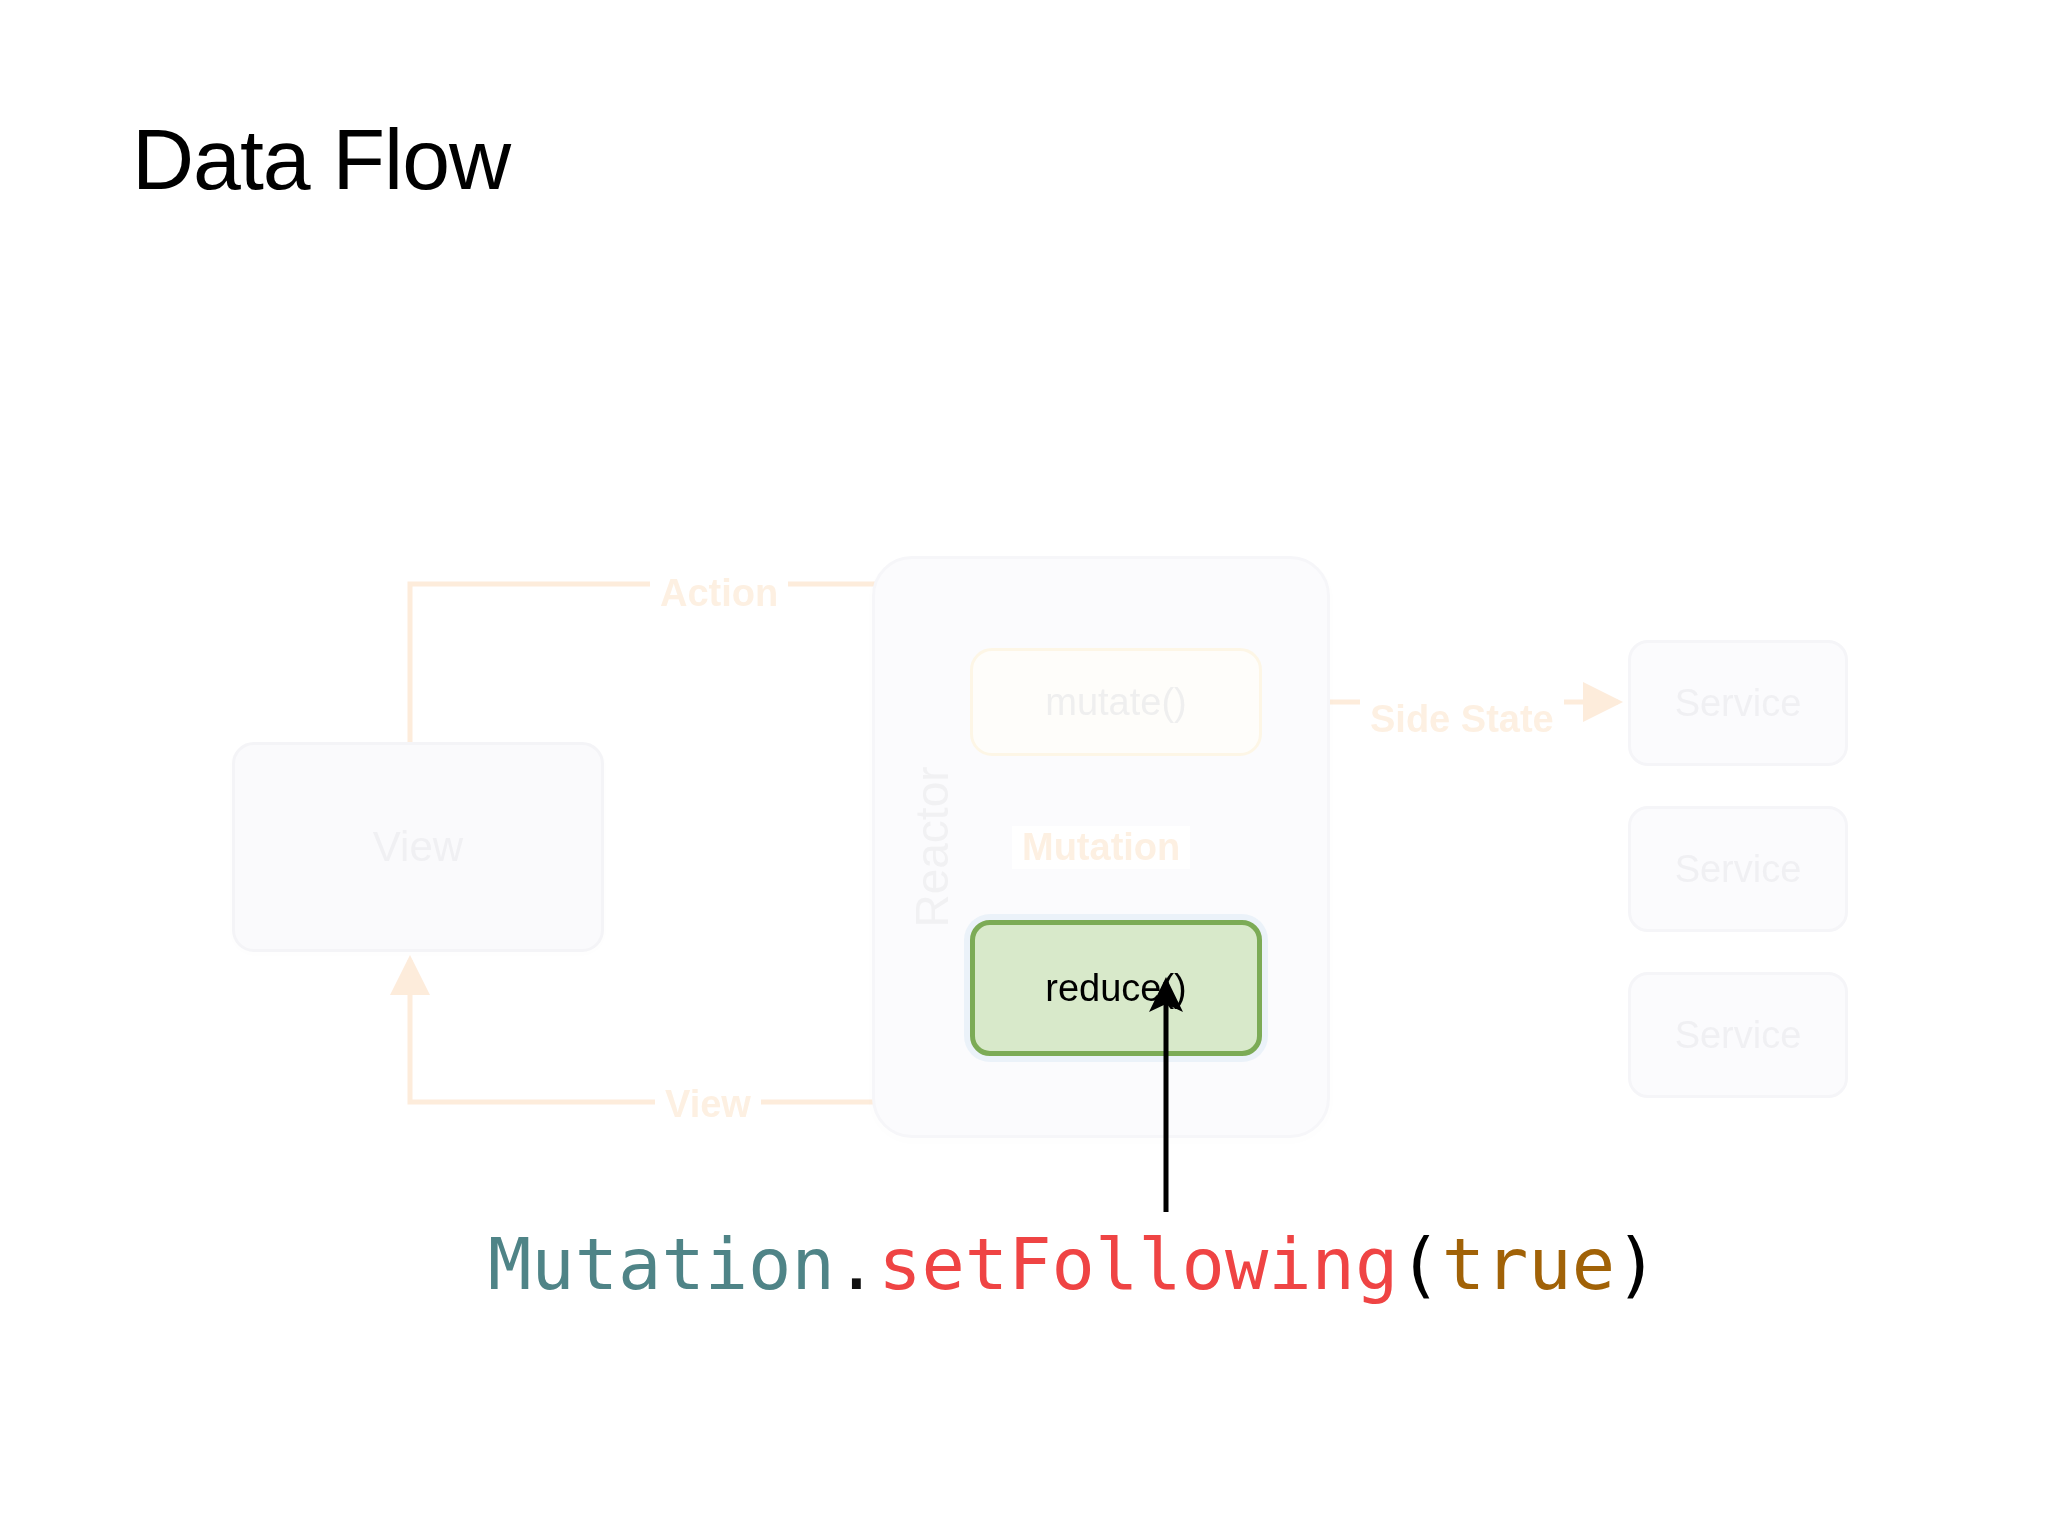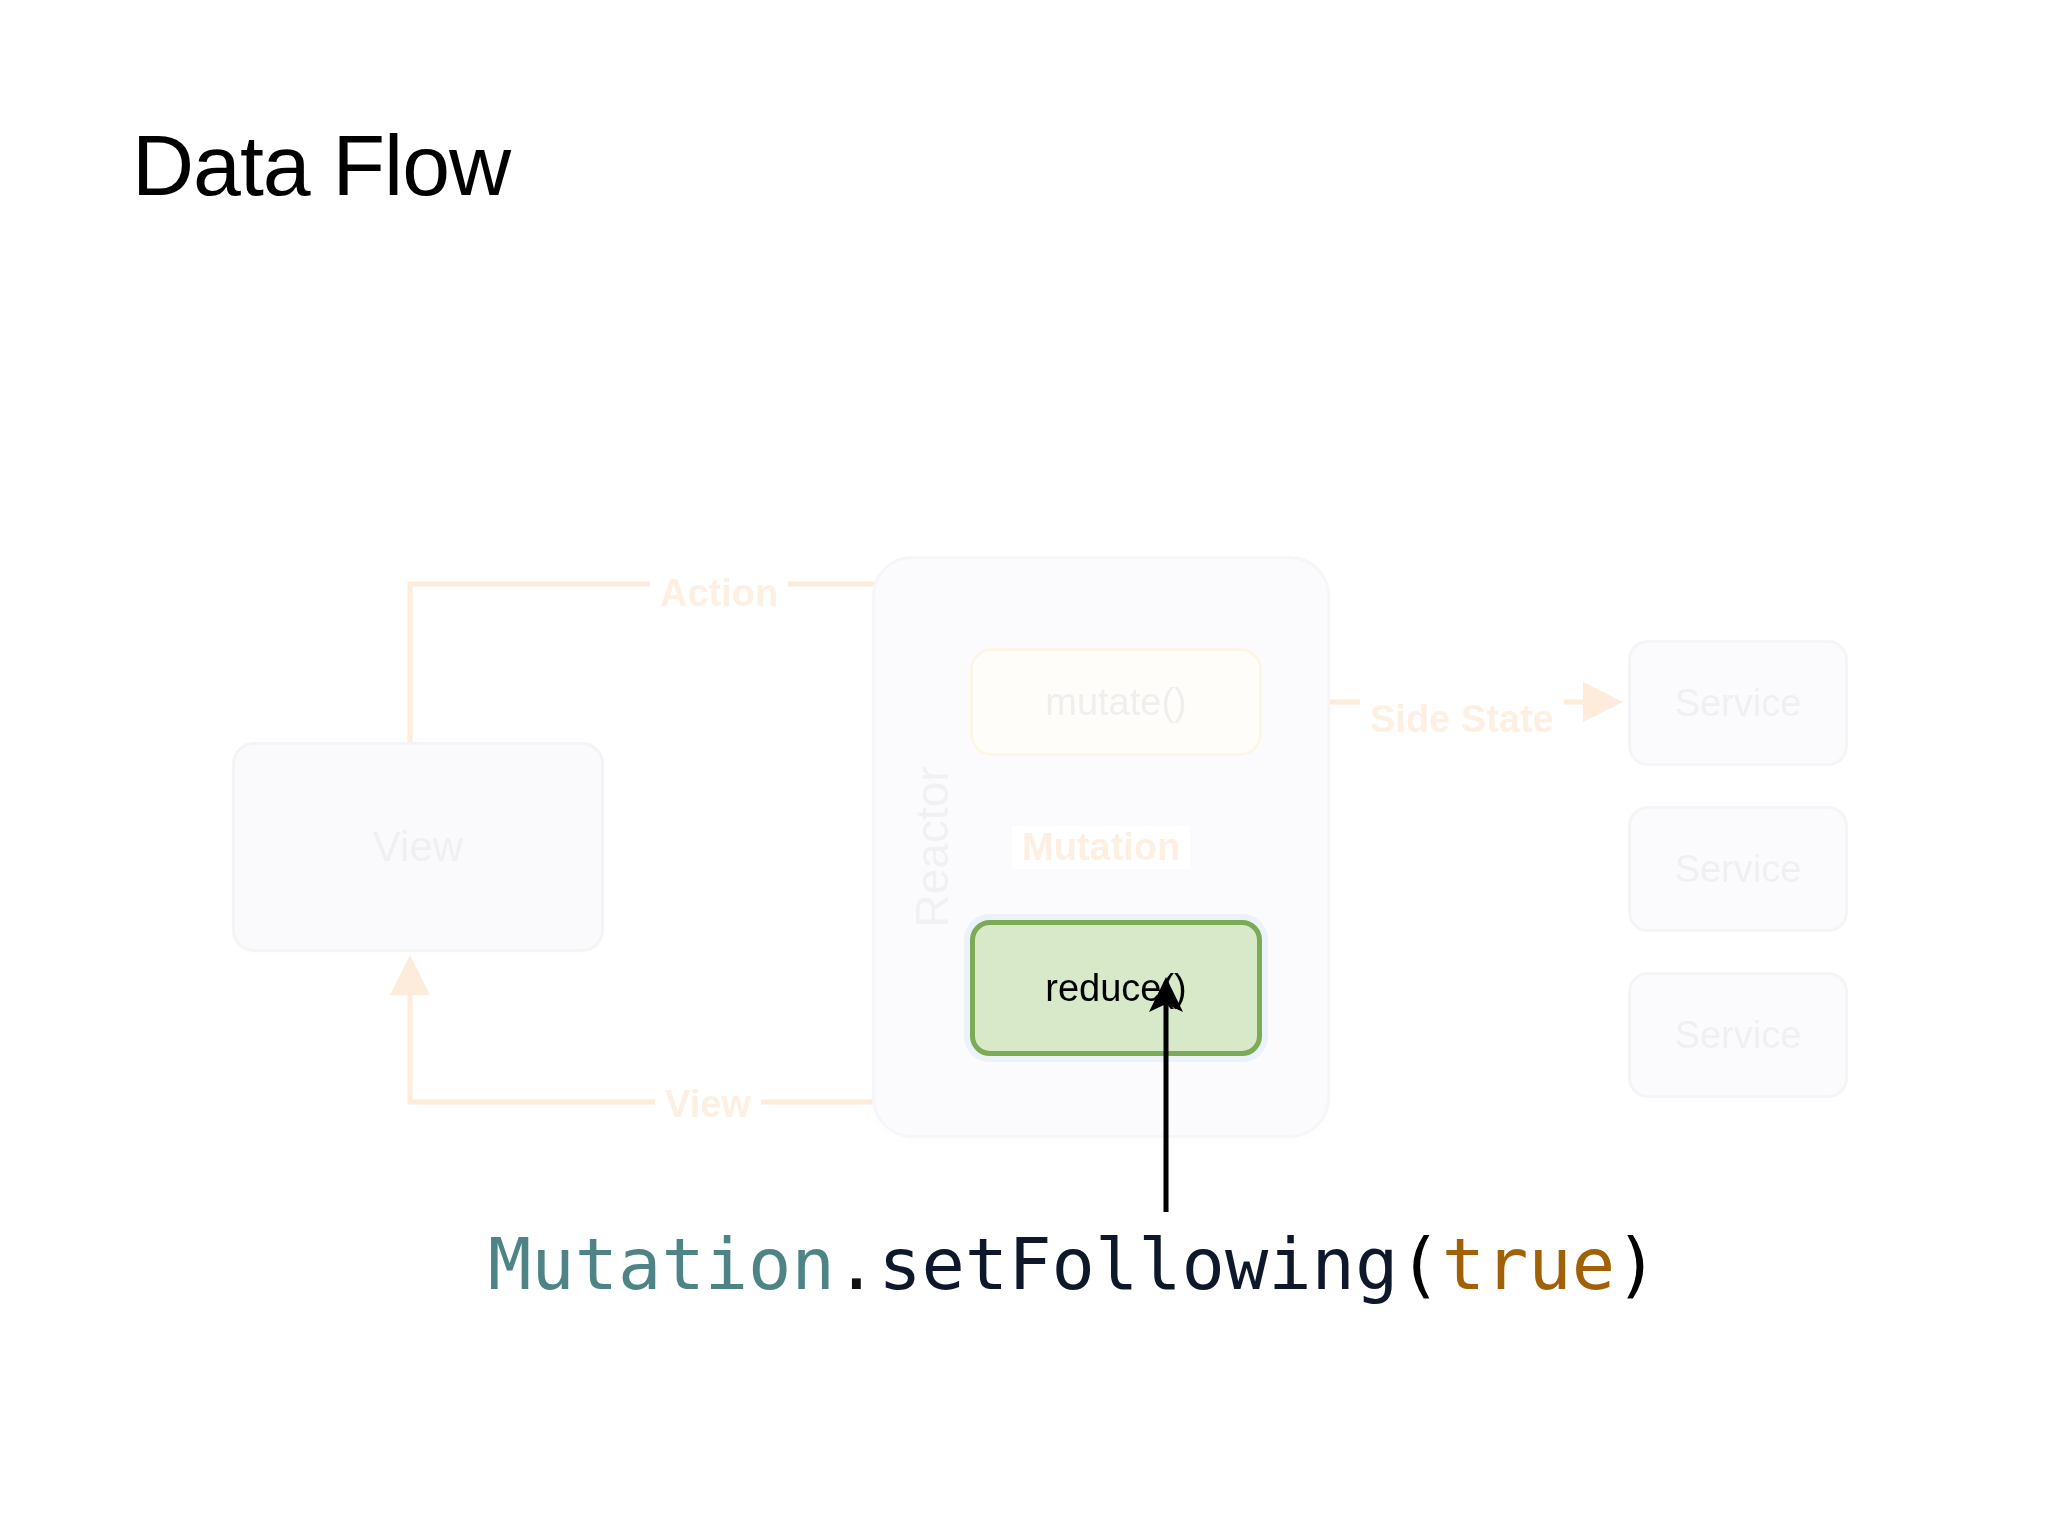--- a/index.html
+++ b/index.html
@@ -18,21 +18,21 @@
   #slide {
     position: absolute;
     inset: 0;
     background: #ffffff;
   }
 
   
   #page-title {
     position: absolute;
     left: 132px;
-    top: 122px;
+    top: 116px;
     font-size: 86px;
     line-height: 1.0;
     font-weight: 400;
     color: #000000;
     letter-spacing: -1px;
     white-space: nowrap;
   }
 
   
   #diagram {
@@ -156,21 +156,21 @@
     left: 488px;
     top: 1228px;
     font-family: "DejaVu Sans Mono", "Liberation Mono", monospace;
     font-size: 72px;
     line-height: 1.0;
     white-space: nowrap;
     letter-spacing: 0px;
   }
   .tok-type  { color: #4f8487; }
   .tok-dot   { color: #111111; }
-  .tok-fn    { color: #0f172a; }
+  .tok-fn    { color: #ef4444; }
   .tok-paren { color: #000000; }
   .tok-bool  { color: #a16207; }
 
   svg.overlay {
     position: absolute;
     left: 0;
     top: 0;
     width: 2048px;
     height: 1536px;
     pointer-events: none;

